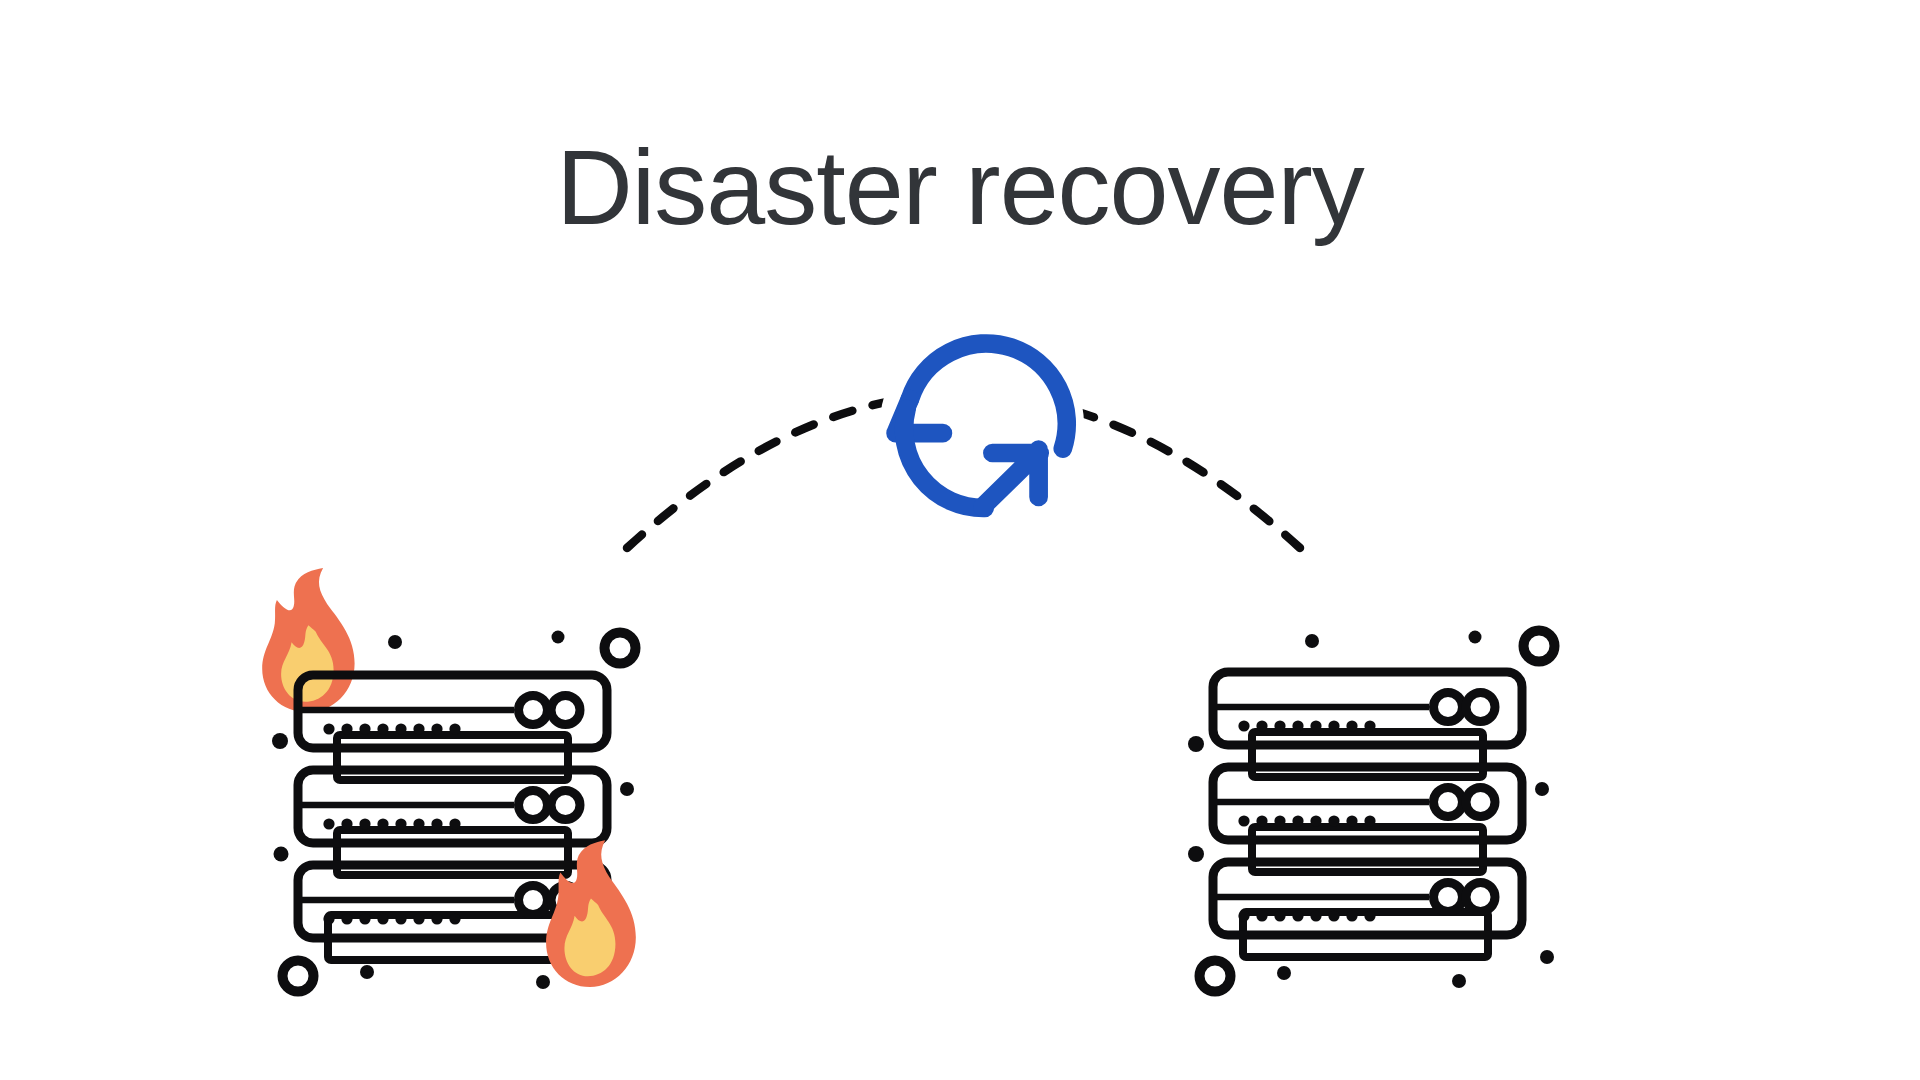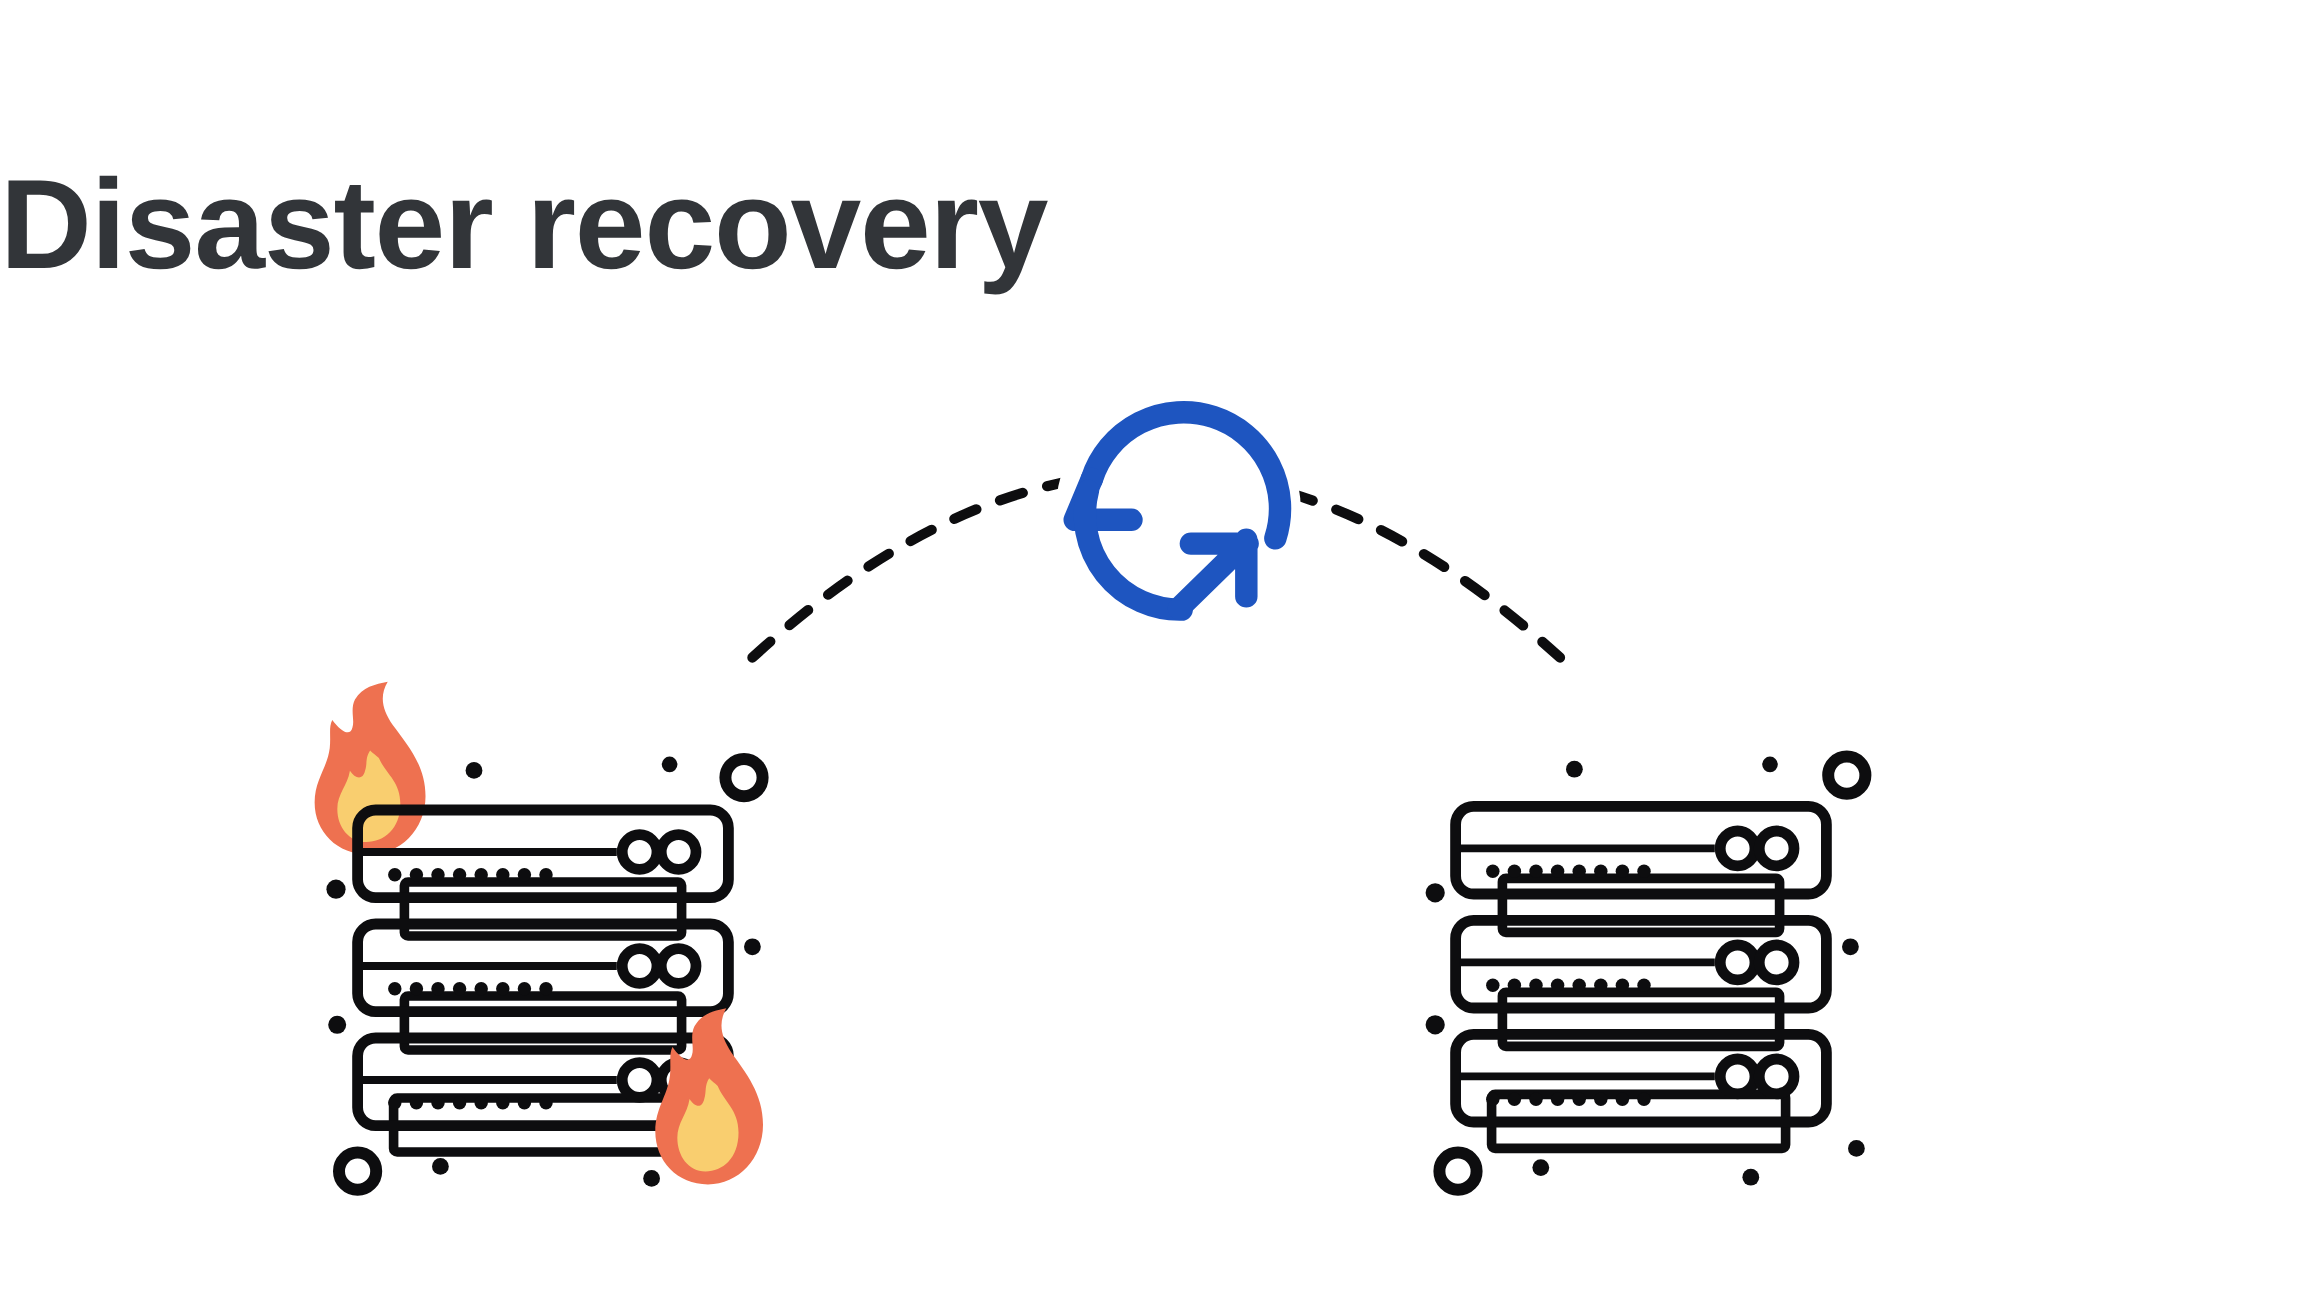--- a/index.html
+++ b/index.html
@@ -13,23 +13,24 @@
     height: 1080px;
     overflow: hidden;
     font-family: "Liberation Sans", sans-serif;
   }
   .page-title {
     position: absolute;
     top: 134px;
     left: 0;
     right: 0;
     margin: 0;
+    text-align: center;
     font-size: 106px;
     line-height: 1;
-    font-weight: 700;
+    font-weight: 400;
     letter-spacing: -1px;
     color: #323539;
   }
   .illustration {
     position: absolute;
     inset: 0;
   }
   .ink-stroke { stroke: #0d0d0f; fill: none; }
   .ink-fill   { fill: #0d0d0f; }
   .no-fill    { fill: none; }

